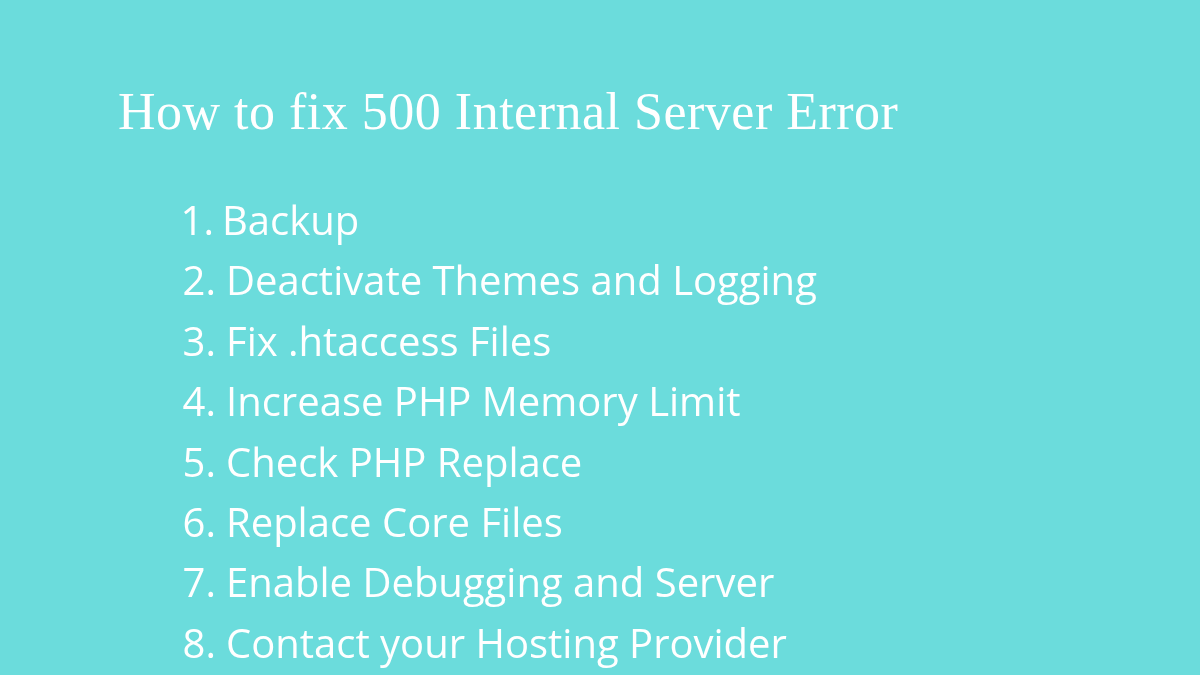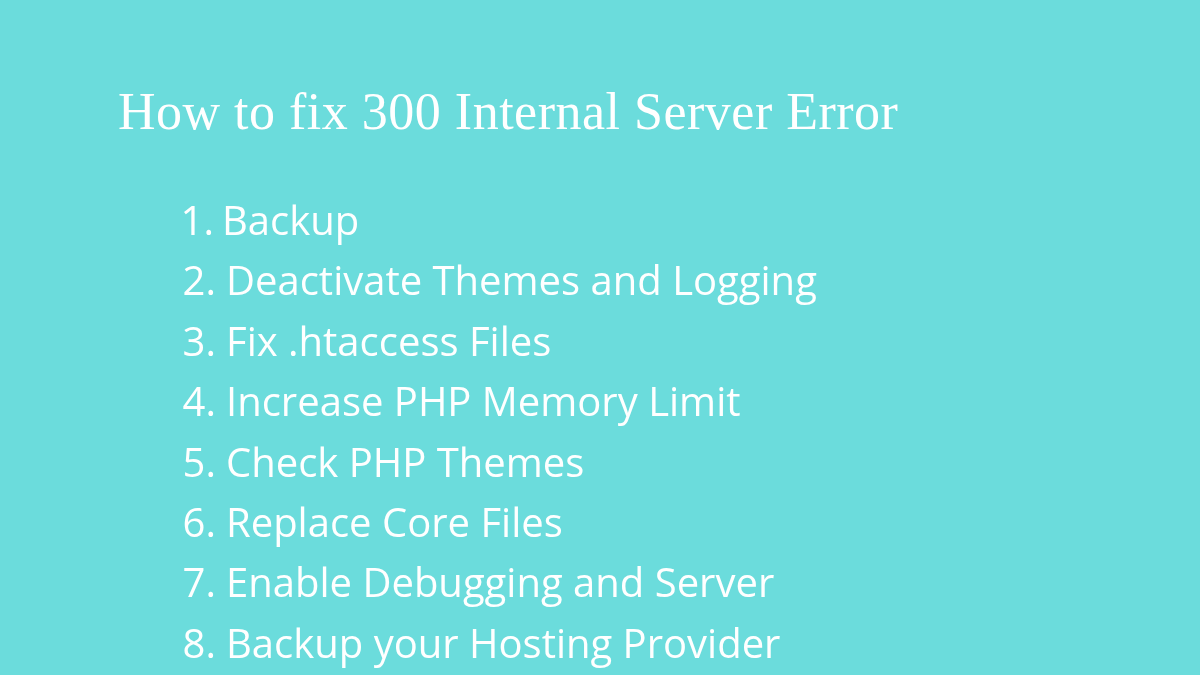--- a/index.html
+++ b/index.html
@@ -50,24 +50,24 @@
     .list-item.tight {
       padding-left: 44px;
     }
     .list-item.tight::before {
       width: 36px;
     }
   </style>
 </head>
 <body>
 
-<h1 class="title">How to fix 300 Internal Server Error</h1>
+<h1 class="title">How to fix 500 Internal Server Error</h1>
 
 <ol class="list">
   <li class="list-item tight">Backup</li>
   <li class="list-item">Deactivate Themes and Logging</li>
   <li class="list-item">Fix .htaccess Files</li>
   <li class="list-item">Increase PHP Memory Limit</li>
-  <li class="list-item">Check PHP Themes</li>
+  <li class="list-item">Check PHP Replace</li>
   <li class="list-item">Replace Core Files</li>
   <li class="list-item">Enable Debugging and Server</li>
-  <li class="list-item">Backup your Hosting Provider</li>
+  <li class="list-item">Contact your Hosting Provider</li>
 </ol>
 
 </body></html>

